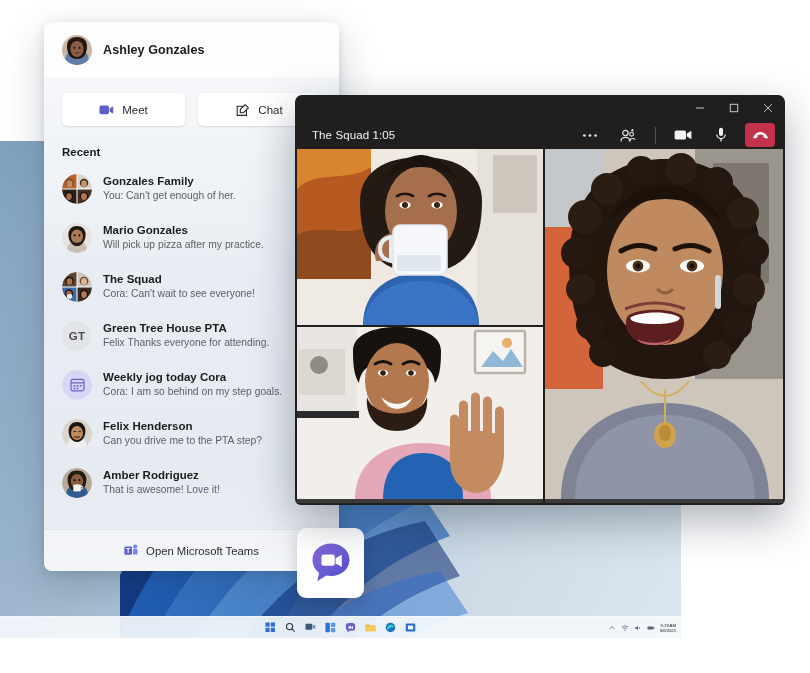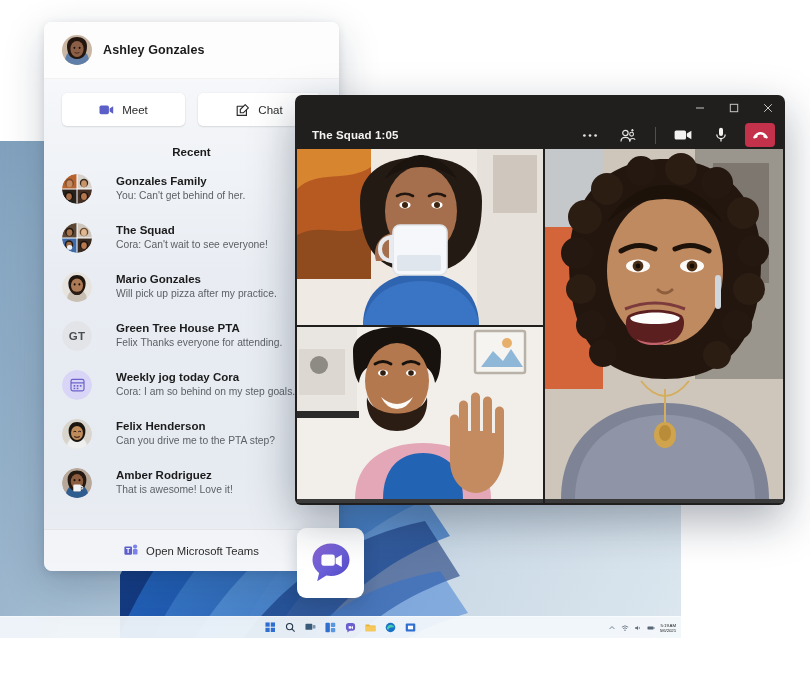--- a/index.html
+++ b/index.html
@@ -60,25 +60,24 @@
     flex: 1; height: 33px; background: #fff; border-radius: 5px;
     display: flex; align-items: center; justify-content: center; gap: 8px;
     box-shadow: 0 1px 2px rgba(0,0,0,0.10), 0 0 0 .5px rgba(0,0,0,0.035);
     cursor: pointer;
   }
   .act-label { font-size: 11.5px; color: #2b2b2b; }
 
   .recent-hd {
     font-size: 11.5px; font-weight: 700; color: #1b1b1b;
     padding: 10px 18px 6px;
-    text-align: center;
   }
   .chat-list { flex: 1; padding: 0 8px; overflow: hidden; }
   .chat-row {
-    display: flex; align-items: center; gap: 24px;
+    display: flex; align-items: center; gap: 11px;
     padding: 6px 10px; border-radius: 5px; cursor: pointer; height: 49px;
   }
   .chat-av { width: 30px; height: 30px; border-radius: 50%; overflow: hidden; flex: 0 0 30px; position: relative; text-align: center; }
   .chat-txt { min-width: 0; }
   .chat-title { font-size: 11.5px; color: #1b1b1b; font-weight: 600; line-height: 15px; }
   .chat-prev {
     font-size: 10.3px; color: #5d6166; line-height: 14px;
     white-space: nowrap; overflow: hidden; text-overflow: ellipsis; max-width: 210px;
   }
   .initials {
@@ -99,21 +98,21 @@
     background: #ffffff; border-radius: 9px;
     box-shadow: 0 5px 16px rgba(20,35,60,0.20);
     display: flex; align-items: center; justify-content: center;
   }
 
   
   .call-win {
     position: absolute; left: 295px; top: 95px; width: 490px; height: 410px;
     background: #201f1e; border-radius: 7px 7px 6px 6px;
     box-shadow: 0 16px 44px rgba(15,25,45,0.35);
-    overflow: hidden; display: flex; flex-direction: column; font-weight: bold;
+    overflow: hidden; display: flex; flex-direction: column;
   }
   .win-chrome { height: 26px; display: flex; justify-content: flex-end; align-items: center; }
   .win-btn {
     width: 34px; height: 26px; display: flex; align-items: center; justify-content: center;
     cursor: pointer;
   }
   .call-bar {
     height: 36px; display: flex; align-items: center; padding: 0 0 0 17px; gap: 10px;
   }
   .call-title { font-size: 11.5px; color: #f3f2f1; flex: 1; letter-spacing: .1px; }
@@ -289,21 +288,39 @@
               <rect x="15" y="15" width="15" height="15" fill="#463026"></rect>
               <circle cx="22" cy="22" r="4.3" fill="#201511"></circle>
                 <ellipse cx="22" cy="22.6" rx="2.9" ry="3.5" fill="#b4764c"></ellipse>
               <line x1="15" y1="0" x2="15" y2="30" stroke="#fff" stroke-width="1"></line>
               <line x1="0" y1="15" x2="30" y2="15" stroke="#fff" stroke-width="1"></line>
             </g>
           </svg>
         </div>
         <div class="chat-txt">
           <div class="chat-title">Gonzales Family</div>
-          <div class="chat-prev">You: Can't get behind of her.</div>
+          <div class="chat-prev">You: Can't get enough of her.</div>
+        </div>
+      </div>
+
+      <div class="chat-row">
+        <div class="chat-av">
+          <svg width="30" height="30" viewBox="0 0 30 30">
+            <circle cx="15" cy="15" r="15" fill="#e7e3de"></circle>
+            <circle cx="15" cy="27" r="10" fill="#c9bfb2"></circle>
+            <path d="M6.4 11.5c0-5.6 3.8-8.6 8.6-8.6s8.6 3 8.6 8.6-3.2 11.4-8.6 11.4S6.4 17.1 6.4 11.5z" fill="#1f150f"></path>
+            <ellipse cx="15" cy="13.6" rx="6" ry="7.2" fill="#ae7a55"></ellipse>
+            <path d="M9.4 16.4c1.4 4.4 9.8 4.4 11.2 0 .6 3.6-1.6 6.4-5.6 6.4s-6.2-2.8-5.6-6.4z" fill="#2b1d14"></path>
+            <ellipse cx="12.6" cy="12.4" rx="1" ry="1.1" fill="#15100b"></ellipse>
+            <ellipse cx="17.4" cy="12.4" rx="1" ry="1.1" fill="#15100b"></ellipse>
+          </svg>
+        </div>
+        <div class="chat-txt">
+          <div class="chat-title">Mario Gonzales</div>
+          <div class="chat-prev">Will pick up pizza after my practice.</div>
         </div>
       </div>
 
       <div class="chat-row">
         <div class="chat-av">
           <svg width="30" height="30" viewBox="0 0 30 30">
             <defs>
                 <clipPath id="c2">
                   <circle cx="15" cy="15" r="15"></circle>
                 </clipPath>
@@ -323,38 +340,20 @@
               <circle cx="22" cy="22" r="4.2" fill="#1a1210"></circle>
                 <ellipse cx="22" cy="22.6" rx="2.8" ry="3.4" fill="#b8794f"></ellipse>
               <line x1="15" y1="0" x2="15" y2="30" stroke="#fff" stroke-width="1"></line>
               <line x1="0" y1="15" x2="30" y2="15" stroke="#fff" stroke-width="1"></line>
             </g>
           </svg>
         </div>
         <div class="chat-txt">
           <div class="chat-title">The Squad</div>
           <div class="chat-prev">Cora: Can't wait to see everyone!</div>
-        </div>
-      </div>
-
-      <div class="chat-row">
-        <div class="chat-av">
-          <svg width="30" height="30" viewBox="0 0 30 30">
-            <circle cx="15" cy="15" r="15" fill="#e7e3de"></circle>
-            <circle cx="15" cy="27" r="10" fill="#c9bfb2"></circle>
-            <path d="M6.4 11.5c0-5.6 3.8-8.6 8.6-8.6s8.6 3 8.6 8.6-3.2 11.4-8.6 11.4S6.4 17.1 6.4 11.5z" fill="#1f150f"></path>
-            <ellipse cx="15" cy="13.6" rx="6" ry="7.2" fill="#ae7a55"></ellipse>
-            <path d="M9.4 16.4c1.4 4.4 9.8 4.4 11.2 0 .6 3.6-1.6 6.4-5.6 6.4s-6.2-2.8-5.6-6.4z" fill="#2b1d14"></path>
-            <ellipse cx="12.6" cy="12.4" rx="1" ry="1.1" fill="#15100b"></ellipse>
-            <ellipse cx="17.4" cy="12.4" rx="1" ry="1.1" fill="#15100b"></ellipse>
-          </svg>
-        </div>
-        <div class="chat-txt">
-          <div class="chat-title">Mario Gonzales</div>
-          <div class="chat-prev">Will pick up pizza after my practice.</div>
         </div>
       </div>
 
       <div class="chat-row">
         <div class="chat-av">
           <div class="initials" style="background:#e3e4e8;color:#4a4d52;">GT</div>
         </div>
         <div class="chat-txt">
           <div class="chat-title">Green Tree House PTA</div>
           <div class="chat-prev">Felix Thanks everyone for attending.</div>

